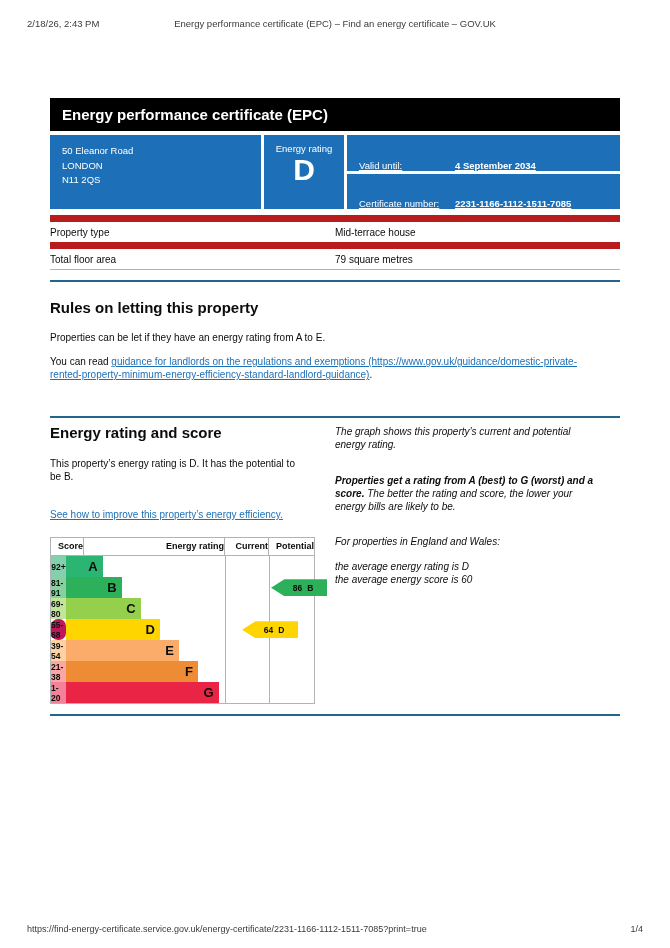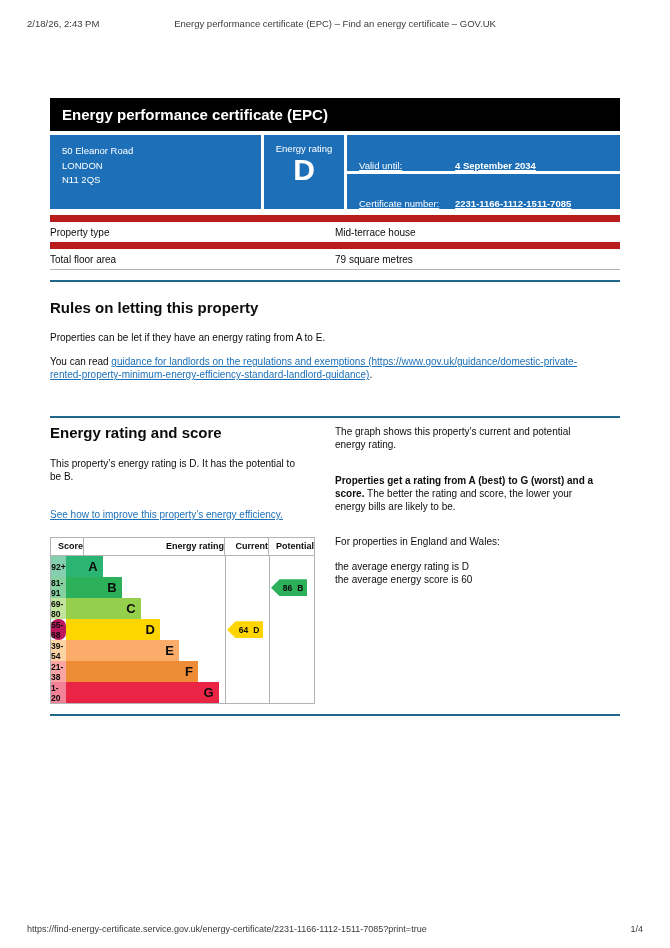--- a/index.html
+++ b/index.html
@@ -49,21 +49,21 @@
   .divider-3 { margin-top: 10px; }
   h2 { font-size: 15px; font-weight: bold; color: #0b0c0c; }
   .rules-h2 { margin-top: 17px; }
   .body-text { font-size: 10px; line-height: 1.32; }
   .rules-p1 { margin-top: 15px; }
   .rules-p2 { margin-top: 11px; width: 555px; }
   a.link { color: #1d70b8; text-decoration: underline; cursor: pointer; }
   
   .rating-cols { display: flex; margin-top: 6px; }
   .rating-left { width: 285px; flex: none; padding-right: 18px; }
-  .rating-right { flex: 1; padding-top: 1px; }
+  .rating-right { flex: 1; padding-top: 1px; font-style: italic; }
   .rating-left-p { margin-top: 16px; width: 255px; }
   .rating-link-p { margin-top: 25px; width: 240px; }
   .right-p1 { width: 250px; }
   .right-p2 { margin-top: 23px; width: 262px; }
   .right-p3 { margin-top: 21px; }
   .right-avgs { margin-top: 12px; }
   
   .epc-chart { width: 265px; margin-top: 16px; border: 1px solid #b1b4b6; background: #fff; }
   .epc-header { display: flex; font-size: 9px; font-weight: bold; border-bottom: 1px solid #b1b4b6; }
   .epc-header > div { padding: 3px 0 10px; height: 17px; text-align: right; }
@@ -72,26 +72,26 @@
   .h-current { width: 44px; text-align: center; border-right: 1px solid #b1b4b6; }
   .h-potential { width: 45px; text-align: center; }
   .epc-body { position: relative; }
   .epc-row { display: flex; height: 21px; }
   .cell-score { width: 15px; flex: none; display: flex; align-items: center; justify-content: center; font-size: 8.5px; font-weight: bold; }
   .cell-bars { flex: 1; }
   .band-bar { height: 21px; display: flex; align-items: center; justify-content: flex-end; padding-right: 5px; font-size: 13px; font-weight: bold; color: #0b0c0c; }
   .cell-current { width: 44px; flex: none; border-left: 1px solid #b1b4b6; }
   .cell-potential { width: 45px; flex: none; border-left: 1px solid #b1b4b6; }
   .epc-arrow {
-    position: absolute; height: 17px; width: 36px;
+    position: absolute; height: 17px; width: 56px;
     display: flex; align-items: center; justify-content: center; gap: 5px;
     padding-left: 8px; font-size: 8.5px; font-weight: bold; color: #0b0c0c;
     clip-path: polygon(0 50%, 24% 0, 100% 0, 100% 100%, 24% 100%);
   }
-  .arrow-current { left: 176px; }
+  .arrow-current { left: 191px; }
   .arrow-potential { left: 220px; }
 </style>
 </head>
 <body>
 
 <div class="print-header">
   <span class="ph-left">2/18/26, 2:43 PM</span>
   <div class="ph-title">Energy performance certificate (EPC) – Find an energy certificate – GOV.UK</div>
 </div>
 

